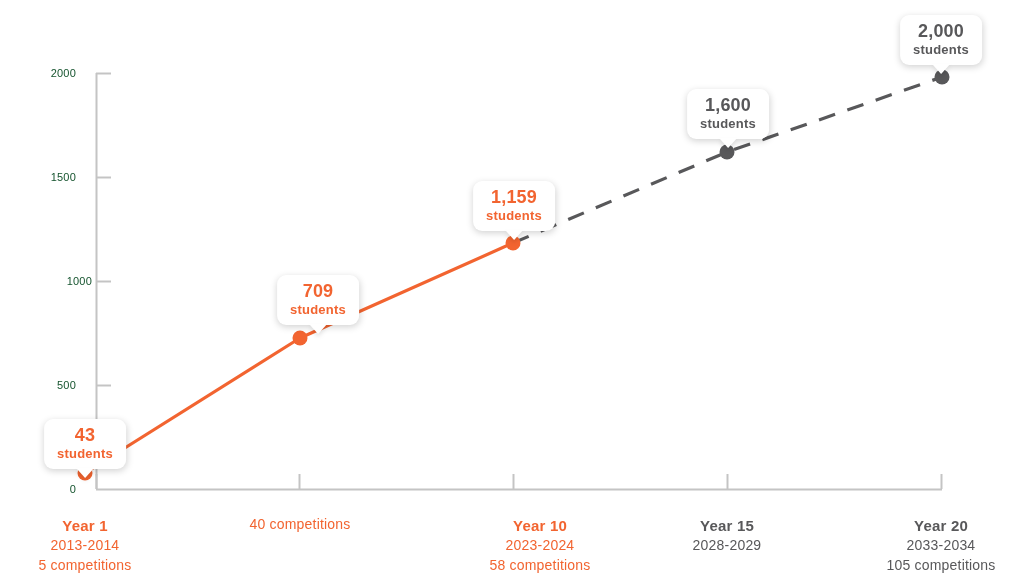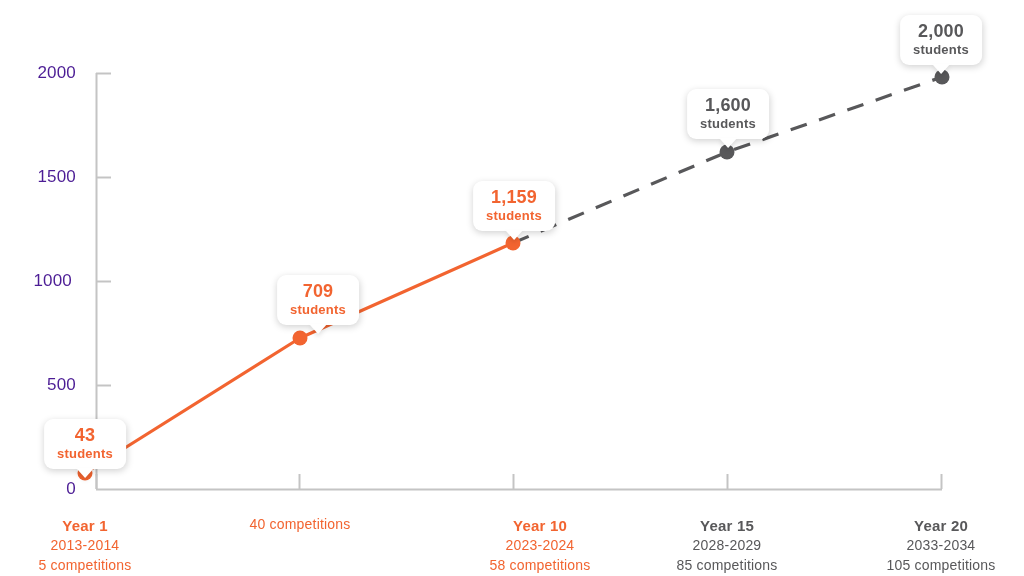--- a/index.html
+++ b/index.html
@@ -8,22 +8,22 @@
     background:#ffffff;
     font-family:"Liberation Sans", sans-serif;
     overflow:hidden;
     position:relative;
   }
   #chart-root{position:absolute;inset:0;}
   svg.plot{position:absolute;left:0;top:0;width:1024px;height:576px;}
 
   .ylab{
     position:absolute;
-    font-size:17px;
-    color:#4c1d95;
+    font-size:11px;
+    color:#14532d;
     text-align:right;
     width:60px;
     transform:translateY(-50%);
     letter-spacing:.2px;
   }
 
   .xgroup{
     position:absolute;
     width:200px;
     text-align:center;
@@ -92,21 +92,21 @@
 
     <circle cx="85" cy="473" r="7.5" fill="#F26430"></circle>
     <circle cx="300" cy="338" r="7.5" fill="#F26430"></circle>
     <circle cx="513" cy="243" r="7.5" fill="#F26430"></circle>
     <circle cx="727" cy="152" r="7.5" fill="#58585A"></circle>
     <circle cx="942" cy="77" r="7.5" fill="#58585A"></circle>
   </svg>
 
   <div class="ylab" style="left:16px;top:73px;">2000</div>
   <div class="ylab" style="left:16px;top:177px;">1500</div>
-  <div class="ylab" style="left:12px;top:281px;">1000</div>
+  <div class="ylab" style="left:32px;top:281px;">1000</div>
   <div class="ylab" style="left:16px;top:385px;">500</div>
   <div class="ylab" style="left:16px;top:489px;">0</div>
 
   <div class="callout actual" style="left:85px;top:419px;">
     <span class="val">43</span>
     <span class="unit">students</span>
   </div>
   <div class="callout actual" style="left:318px;top:275px;">
     <span class="val">709</span>
     <span class="unit">students</span>
@@ -133,21 +133,20 @@
     <div class="comp">40 competitions</div>
   </div>
   <div class="xgroup actual" style="left:540px;top:515px;">
     <div class="yr">Year 10</div>
     <div class="span">2023-2024</div>
     <div class="comp">58 competitions</div>
   </div>
   <div class="xgroup projected" style="left:727px;top:515px;">
     <div class="yr">Year 15</div>
     <div class="span">2028-2029</div>
-    <div class="comp">85 competitions</div>
   </div>
   <div class="xgroup projected" style="left:941px;top:515px;">
     <div class="yr">Year 20</div>
     <div class="span">2033-2034</div>
     <div class="comp">105 competitions</div>
   </div>
 
 </div>
 
 </body></html>

